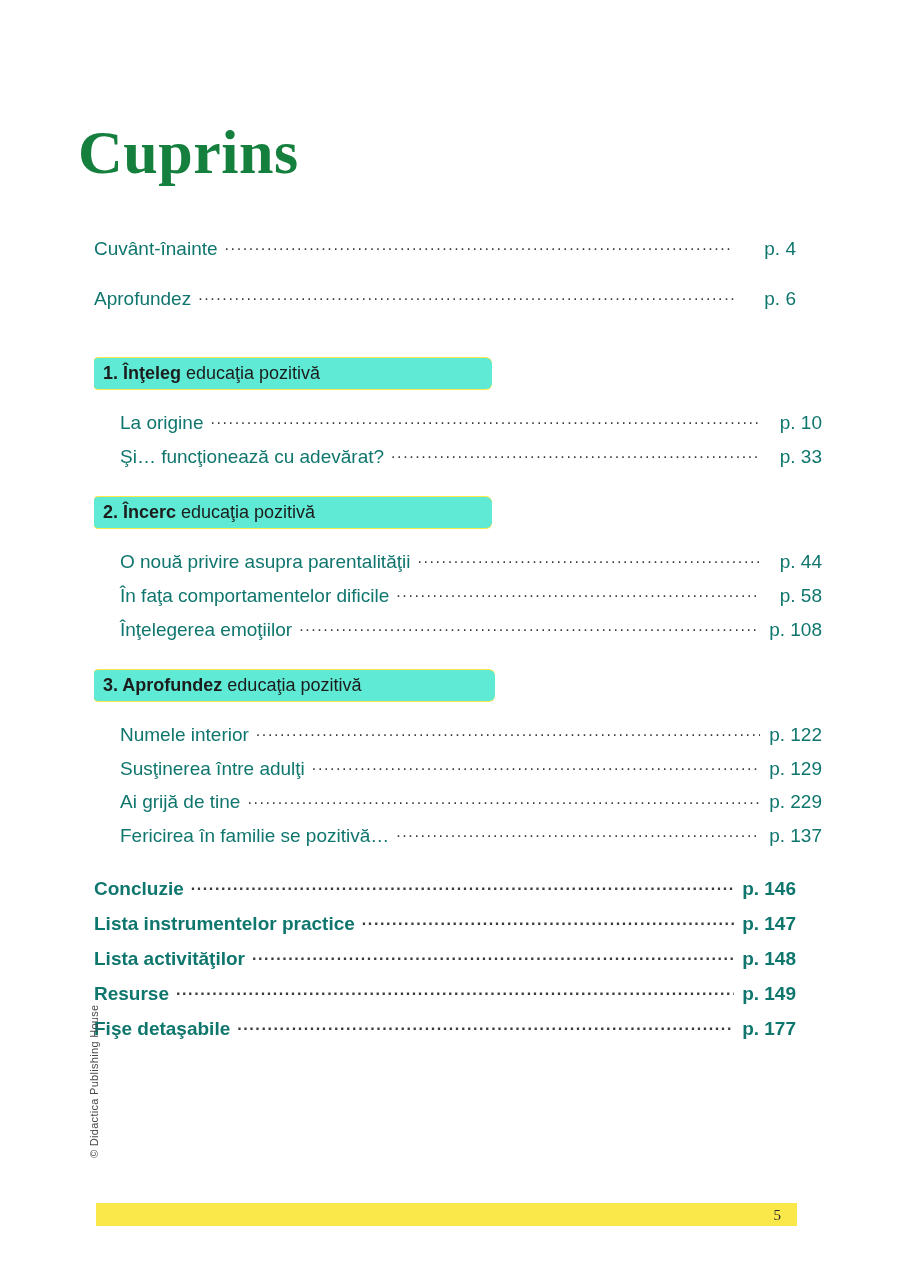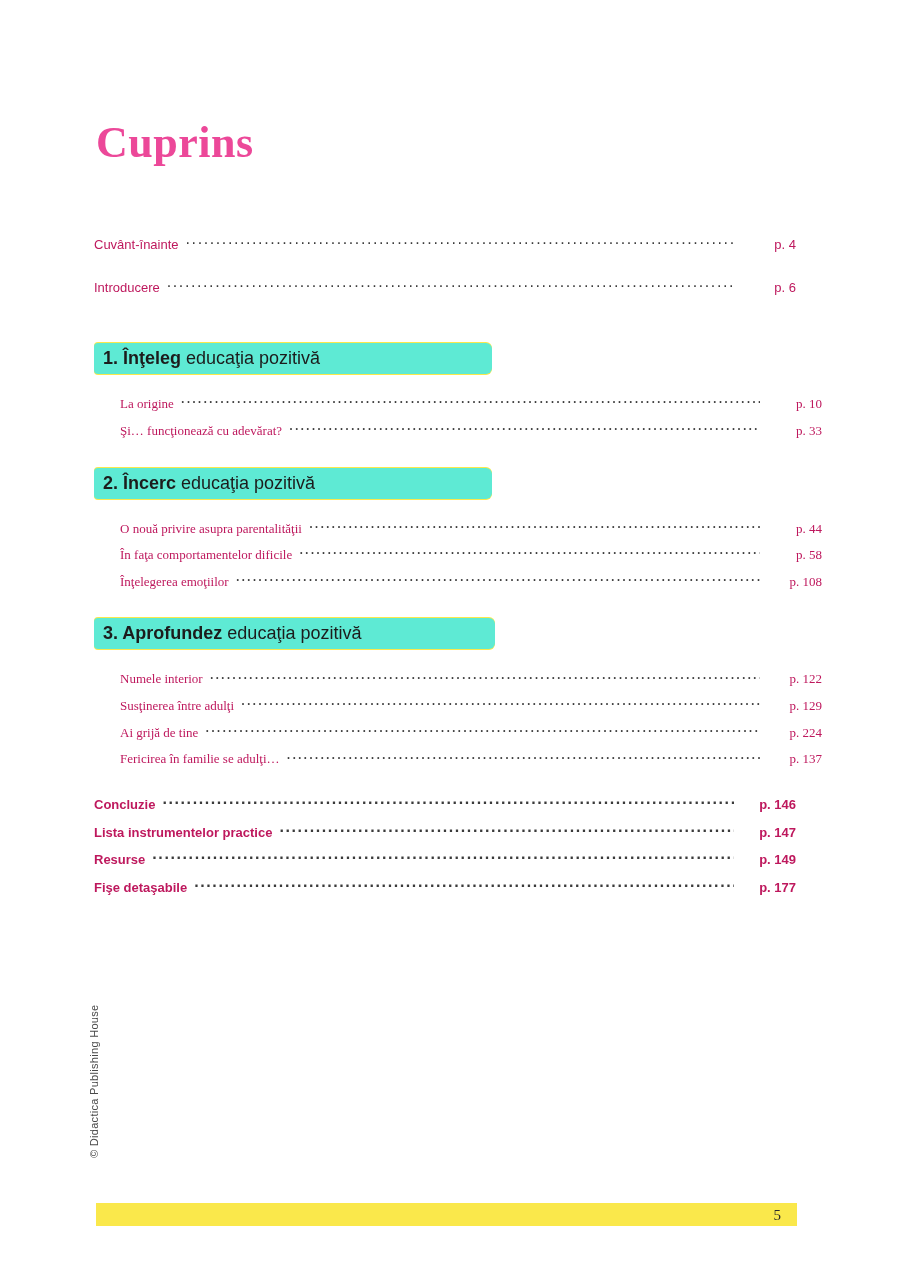--- a/index.html
+++ b/index.html
@@ -18,44 +18,44 @@
 
   .page {
     position: absolute;
     inset: 0;
     background: #ffffff;
   }
 
   
   .toc-title {
     position: absolute;
-    left: 96px;
+    left: 78px;
     top: 121px;
     font-family: "Liberation Serif", serif;
     font-weight: bold;
-    font-size: 44px;
+    font-size: 62px;
     letter-spacing: 0.5px;
-    color: #ec4899;
+    color: #15803d;
     line-height: 1;
   }
 
   
   .entries {
     position: absolute;
     left: 94px;
     top: 236px;
     width: 702px;
   }
 
   .row {
     display: flex;
     align-items: baseline;
     width: 100%;
-    font-size: 13px;
-    color: #be185d;
+    font-size: 19px;
+    color: #0f766e;
     line-height: 1.05;
   }
 
   .row .label {
     white-space: nowrap;
     flex: 0 0 auto;
   }
 
   .row .leader {
     flex: 1 1 auto;
@@ -88,21 +88,21 @@
   .row.top {
     margin-bottom: 0;
   }
   .top-block-1 .row.top { margin-bottom: 27px; }
 
   
   .row.sub {
     padding-left: 26px;
   }
 
-  .sub-list .row.sub { margin-bottom: 11px; font-family: Liberation Serif, serif; }
+  .sub-list .row.sub { margin-bottom: 11px; }
   .sub-list .row.sub:last-child { margin-bottom: 0; }
 
   .back-list .row.top { margin-bottom: 12px; font-weight: bold; }
   .back-list .row.top:last-child { margin-bottom: 0; }
 
   
   .section-head {
     display: inline-block;
     background: #5eead4;
     border-radius: 4px 6px 6px 4px;
@@ -172,21 +172,21 @@
 
   <div class="entries">
 
     <div class="top-block-1">
       <div class="row top">
         <span class="label">Cuvânt-înainte</span>
         <span class="leader"></span>
         <span class="pageno">p. 4</span>
       </div>
       <div class="row top">
-        <span class="label">Introducere</span>
+        <span class="label">Aprofundez</span>
         <span class="leader"></span>
         <span class="pageno">p. 6</span>
       </div>
     </div>
 
     <div class="spacer-before-head"></div>
     <div class="section-wrap">
       <div class="section-head hl-1">
         <span class="num">1. Înţeleg</span><span class="rest"> educaţia pozitivă</span>
       </div>
@@ -244,40 +244,45 @@
         <span class="pageno">p. 122</span>
       </div>
       <div class="row sub">
         <span class="label">Susţinerea între adulţi</span>
         <span class="leader"></span>
         <span class="pageno">p. 129</span>
       </div>
       <div class="row sub">
         <span class="label">Ai grijă de tine</span>
         <span class="leader"></span>
-        <span class="pageno">p. 224</span>
-      </div>
-      <div class="row sub">
-        <span class="label">Fericirea în familie se adulţi…</span>
+        <span class="pageno">p. 229</span>
+      </div>
+      <div class="row sub">
+        <span class="label">Fericirea în familie se pozitivă…</span>
         <span class="leader"></span>
         <span class="pageno">p. 137</span>
       </div>
     </div>
 
     <div class="spacer-after-list"></div>
     <div class="back-list">
       <div class="row top">
         <span class="label">Concluzie</span>
         <span class="leader"></span>
         <span class="pageno">p. 146</span>
       </div>
       <div class="row top">
         <span class="label">Lista instrumentelor practice</span>
         <span class="leader"></span>
         <span class="pageno">p. 147</span>
+      </div>
+      <div class="row top">
+        <span class="label">Lista activităţilor</span>
+        <span class="leader"></span>
+        <span class="pageno">p. 148</span>
       </div>
       <div class="row top">
         <span class="label">Resurse</span>
         <span class="leader"></span>
         <span class="pageno">p. 149</span>
       </div>
       <div class="row top">
         <span class="label">Fişe detaşabile</span>
         <span class="leader"></span>
         <span class="pageno">p. 177</span>

